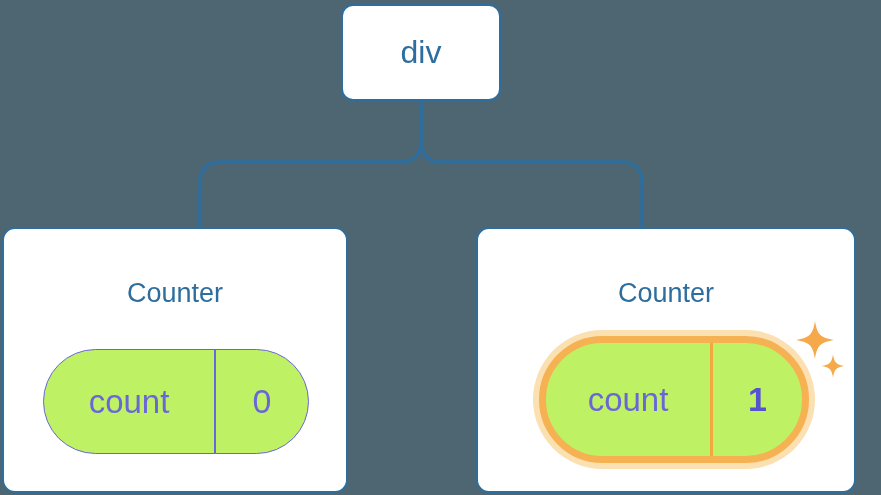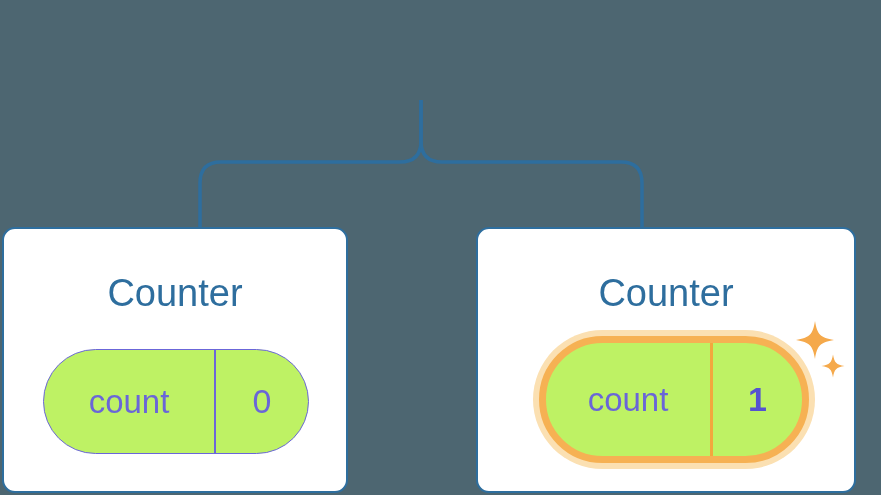--- a/index.html
+++ b/index.html
@@ -16,21 +16,21 @@
     color:#2E6E9E;font-size:32px;font-weight:500;
   }
   .card{
     position:absolute;top:227px;height:266px;box-sizing:border-box;
     background:#fff;border:2.5px solid #2E6E9E;border-radius:13px;
   }
   .card.left{left:2px;width:346px;}
   .card.right{left:476px;width:380px;}
   .card-title{
     position:absolute;top:44px;left:0;width:100%;text-align:center;
-    color:#2E6E9E;font-size:38px;font-weight:500;line-height:40px;
+    color:#2E6E9E;font-size:27px;font-weight:500;line-height:40px;
   }
   .pill{
     position:absolute;box-sizing:border-box;background:#bef264;
     display:flex;align-items:stretch;overflow:hidden;
   }
   .pill.plain{
     left:39px;top:120px;width:266px;height:105px;
     border:1.5px solid #6B66D9;border-radius:53px;
   }
   .pill.hot{
@@ -49,20 +49,23 @@
 </head>
 <body>
 
 <div class="stage">
 
   <svg class="connector" viewBox="0 0 881 495" fill="none">
     <path d="M421 100 V141 Q421 162 400 162 H221 Q200 162 200 183 V229" stroke="#2E6E9E" stroke-width="3.5" fill="none"></path>
     <path d="M421 100 V141 Q421 162 442 162 H621 Q642 162 642 183 V229" stroke="#2E6E9E" stroke-width="3.5" fill="none"></path>
   </svg>
 
+  <div class="root-node">
+    <span>div</span>
+  </div>
 
   <div class="card left">
     <div class="card-title">Counter</div>
     <div class="pill plain">
       <div class="pill-section pill-label">count</div>
       <div class="pill-divider-plain"></div>
       <div class="pill-section pill-value">0</div>
     </div>
   </div>
 

